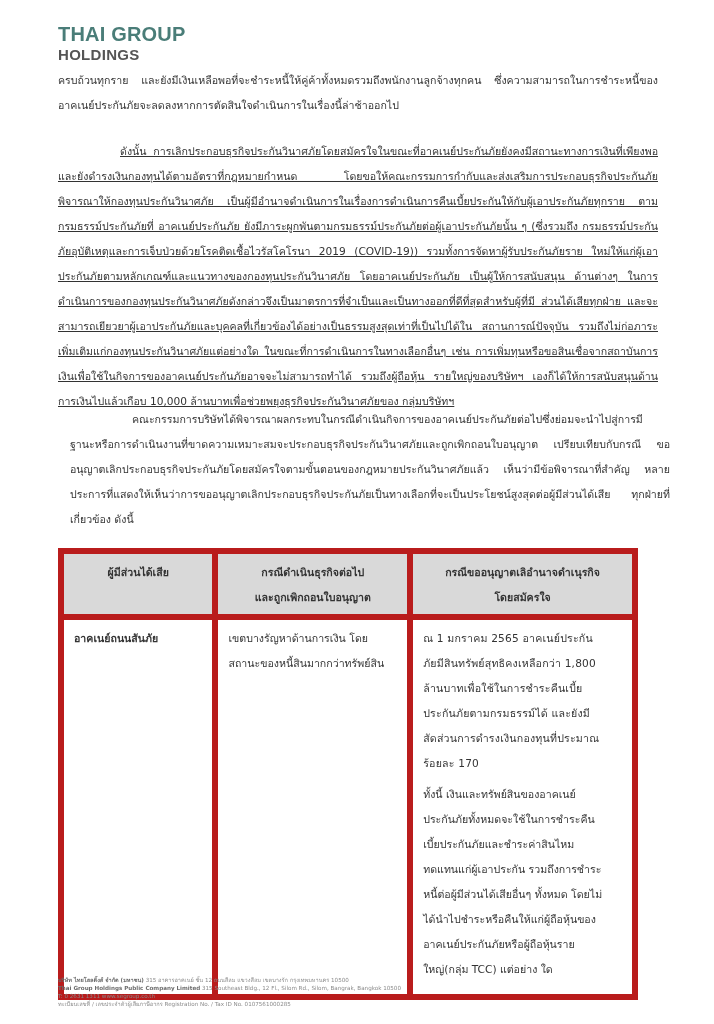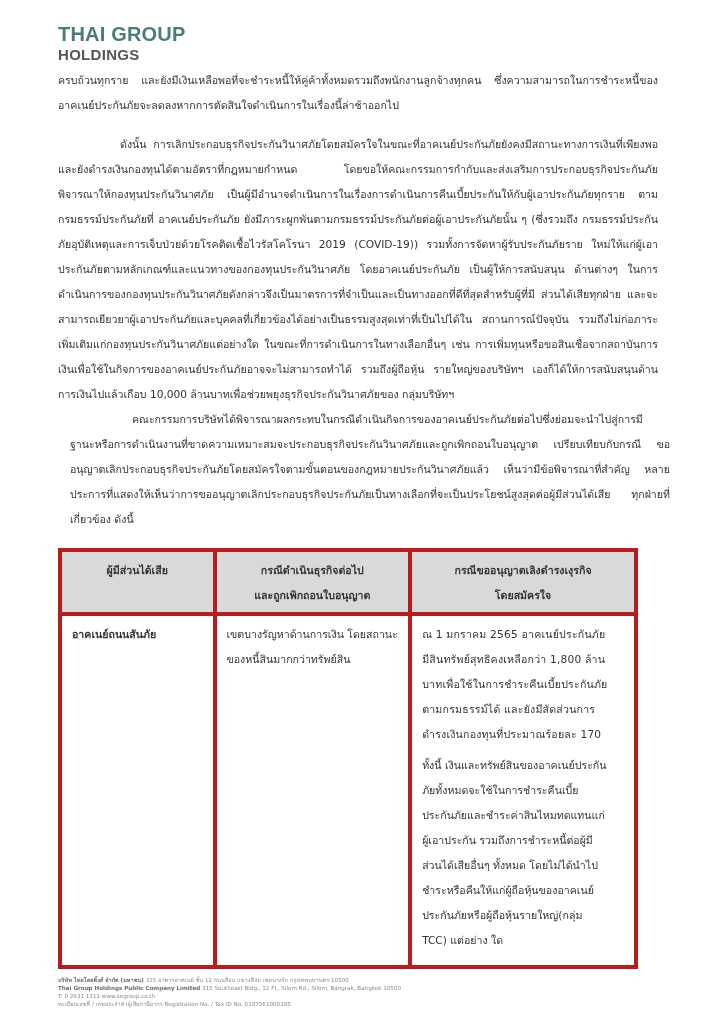--- a/index.html
+++ b/index.html
@@ -16,28 +16,28 @@
     .logo .l2 {
       font-family: "Liberation Sans", sans-serif; font-weight: bold;
       font-size: 15px; color: #555; margin-top: 3px; letter-spacing: 0.3px;
     }
     .body-text {
       position: absolute; left: 58px; width: 600px;
       font-size: 10.6px; line-height: 25px; color: #333;
       text-align: justify;
     }
     .p1 { top: 68px; }
-    .p2 { top: 132px; text-indent: 62px; }
+    .p2 { top: 139px; text-indent: 62px; text-decoration: underline; }
     .p3 { top: 407px; text-indent: 62px; margin-left: 12px; }
     table.cmp {
       position: absolute; left: 58px; top: 548px; width: 580px;
       border-collapse: collapse; font-size: 10.6px; color: #333;
     }
     table.cmp th, table.cmp td {
-      border: 4px solid #b91c1c; vertical-align: top;
+      border: 6px solid #b91c1c; vertical-align: top;
       padding: 6px 10px; line-height: 25px;
     }
     table.cmp th {
       background: #d9d9d9; font-weight: bold; text-align: center;
       padding: 6px 10px 4px;
     }
     table.cmp td.stake { font-weight: bold; }
     .c1 { width: 150px; } .c2 { width: 199px; } .c3 { width: 231px; }
     .cell-para { margin: 0 16px 6px 0; }
     .cell-para.tight { letter-spacing: 0.2px; }
@@ -61,21 +61,21 @@
 
 <table class="cmp">
   <thead>
     <tr>
       <th class="c1">ผู้มีส่วนได้เสีย</th>
       <th class="c2">
         <div>กรณีดำเนินธุรกิจต่อไป</div>
         <div>และถูกเพิกถอนใบอนุญาต</div>
       </th>
       <th class="c3">
-        <div>กรณีขออนุญาตเลิงดำรงเงุรกิจ</div>
+        <div>กรณีขออนุญาตเลิอำนาจดำเนุรกิจ</div>
         <div>โดยสมัครใจ</div>
       </th>
     </tr>
   </thead>
   <tbody>
     <tr>
       <td class="stake">อาคเนย์ถนนสันภัย</td>
       <td>เขตบางรัญหาด้านการเงิน โดยสถานะของหนี้สินมากกว่าทรัพย์สิน</td>
       <td>
         <p class="cell-para tight">ณ 1 มกราคม 2565 อาคเนย์ประกันภัยมีสินทรัพย์สุทธิคงเหลือกว่า 1,800 ล้านบาทเพื่อใช้ในการชำระคืนเบี้ยประกันภัยตามกรมธรรม์ได้ และยังมีสัดส่วนการดำรงเงินกองทุนที่ประมาณร้อยละ 170</p>

